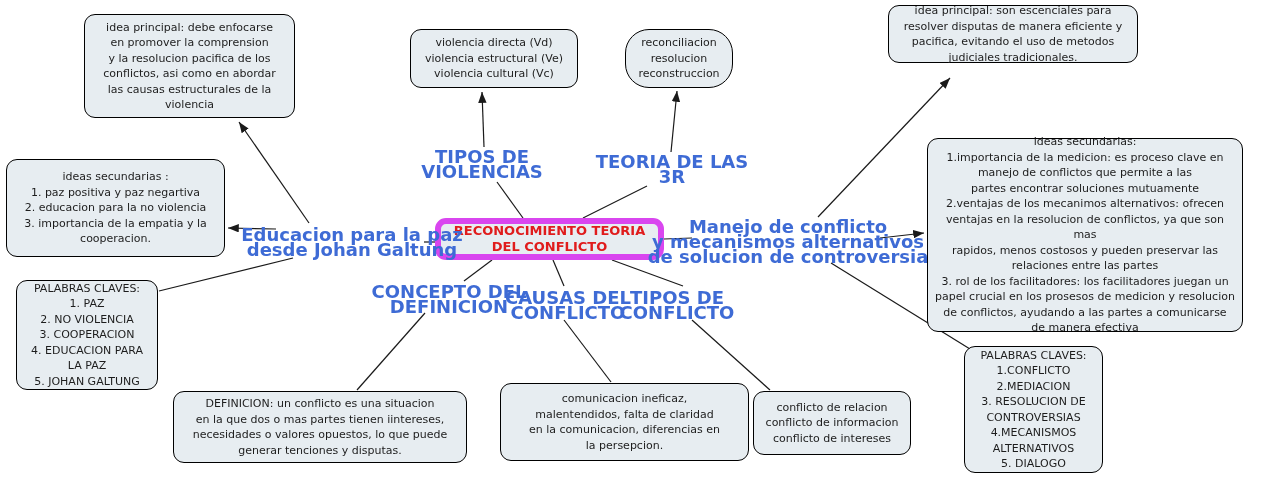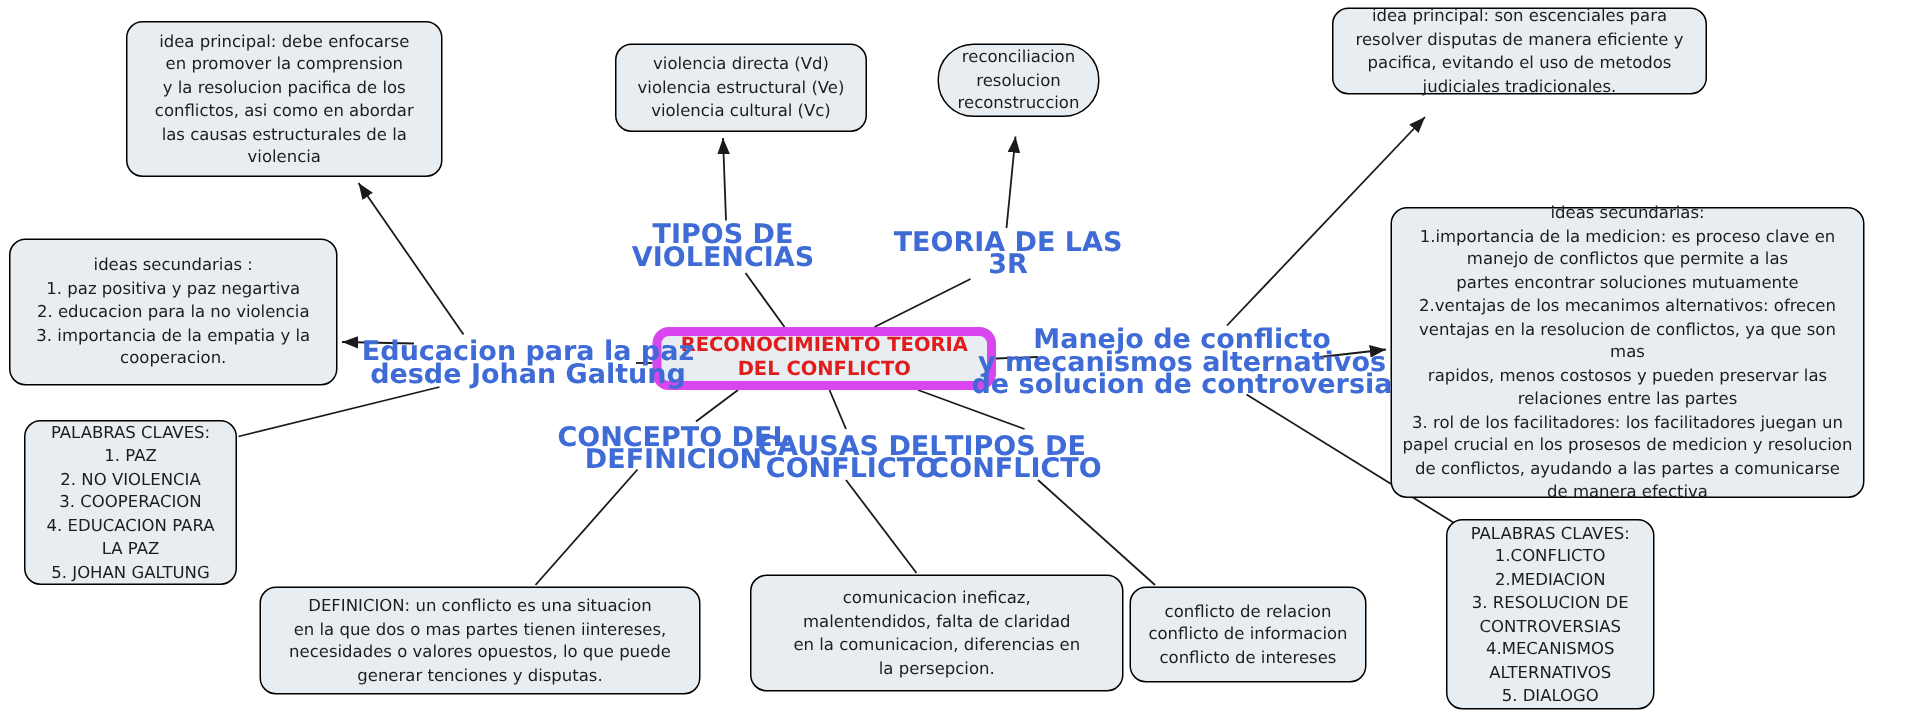--- a/index.html
+++ b/index.html
@@ -25,21 +25,21 @@
     font-weight:bold;font-size:13px;line-height:16px;
   }
   .link-label{
     position:absolute;z-index:1;transform:translateX(-50%);
     color:#3e6bd5;font-weight:bold;font-size:18px;line-height:15px;
     text-align:center;white-space:pre-line;
   }
   
   #box-galtung-idea     {left:84px;  top:14px;  width:211px; height:104px;}
   #box-violencias       {left:394px; top:29px;  width:168px; height:59px;margin-left:16px;}
-  #box-3r               {left:625px; top:29px;  width:108px; height:49px;border-radius:24px;}
+  #box-3r               {left:625px; top:29px;  width:108px; height:59px;border-radius:24px;}
   #box-manejo-idea      {left:888px; top:5px;   width:250px; height:58px;}
   #box-galtung-secund   {left:6px;   top:159px; width:219px; height:98px;}
   #box-galtung-palabras {left:16px;  top:280px; width:142px; height:110px;}
   #box-manejo-secund    {left:927px; top:138px; width:316px; height:194px;}
   #box-manejo-palabras  {left:964px; top:346px; width:139px; height:127px;}
   #box-definicion       {left:173px; top:391px; width:294px; height:72px;}
   #box-causas-det       {left:500px; top:383px; width:249px; height:78px;}
   #box-tipos-det        {left:753px; top:391px; width:158px; height:64px;}
   #center-node          {left:435px; top:218px; width:229px; height:42px;}
   

